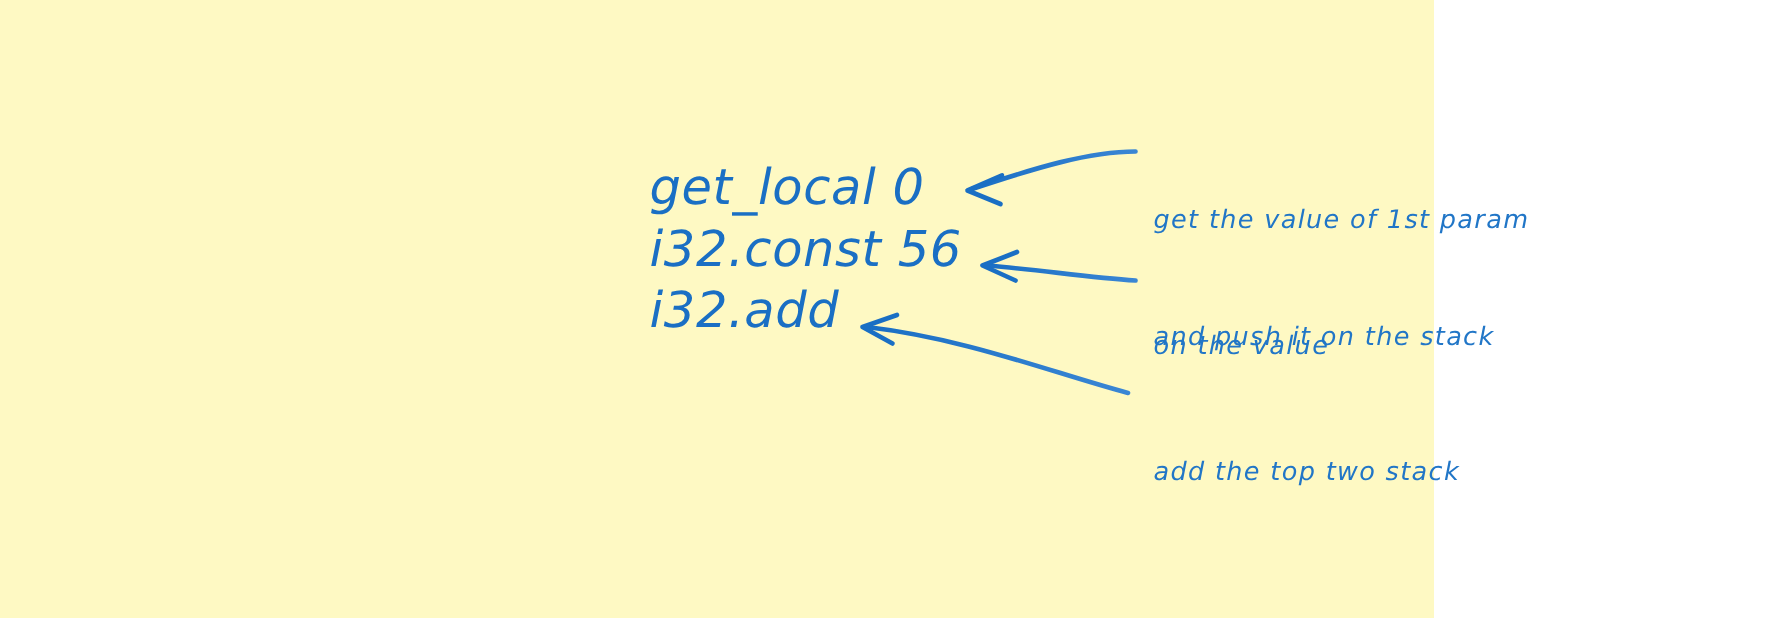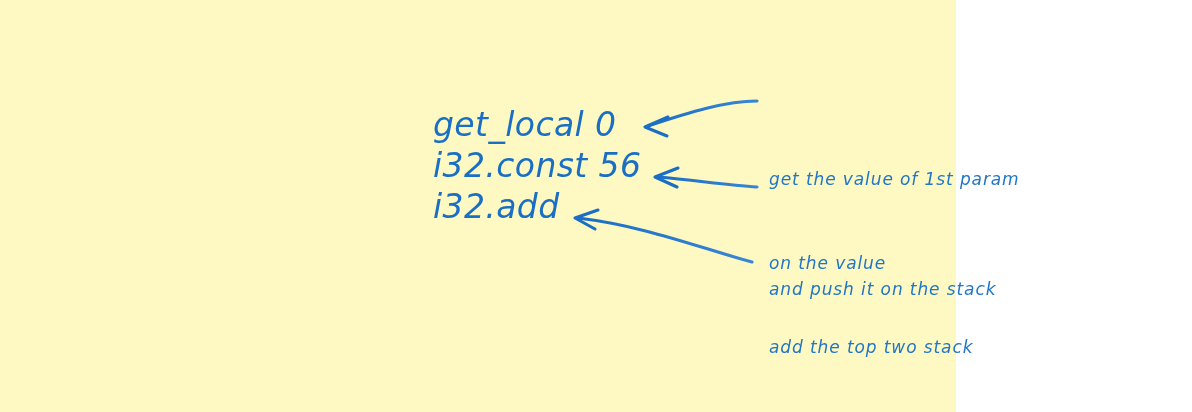--- a/index.html
+++ b/index.html
@@ -62,21 +62,21 @@
     font-family: "DejaVu Sans", sans-serif;
     font-size: 17px;
     line-height: 26px;
     font-weight: 400;
     letter-spacing: 0.9px;
     white-space: pre;
   }
   #annotation-0 { top: 82px; }
   #annotation-1 { top: 166px; }
   #annotation-2 { top: 250px; }
-  .annotation-line { display: block; margin-top: 32px; }
+  .annotation-line { display: block; }
 </style>
 </head>
 <body>
 
 <div id="canvas">
 
   <svg id="arrows" viewBox="0 0 1192 412" width="1192" height="412" xmlns="http://www.w3.org/2000/svg">
     <defs>
       <linearGradient id="inkfade" x1="0" y1="0" x2="1" y2="0">
         <stop offset="0" stop-color="#1a6fc4"></stop>

